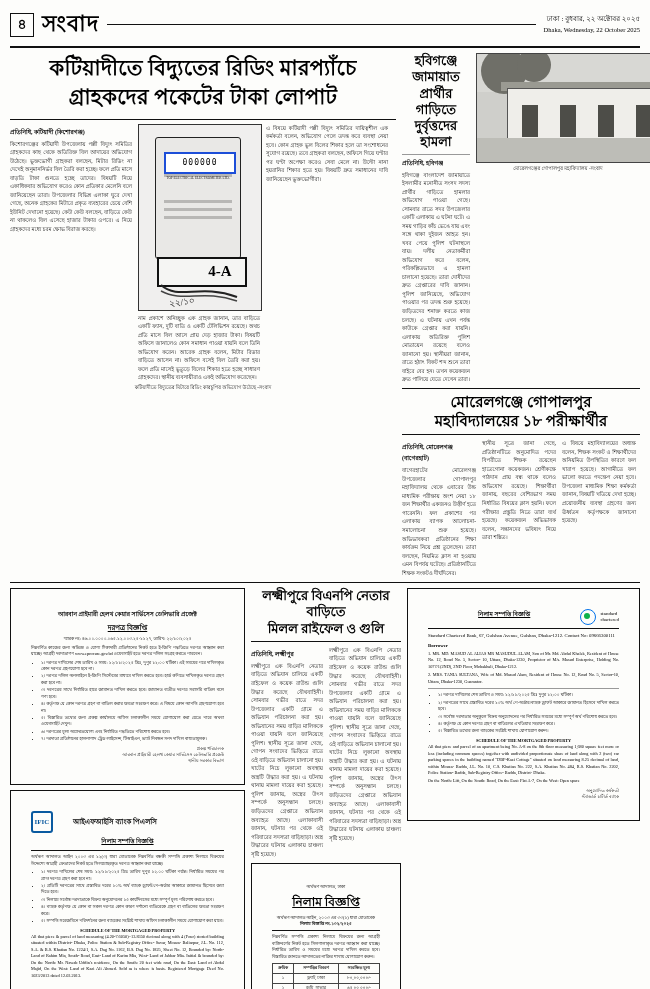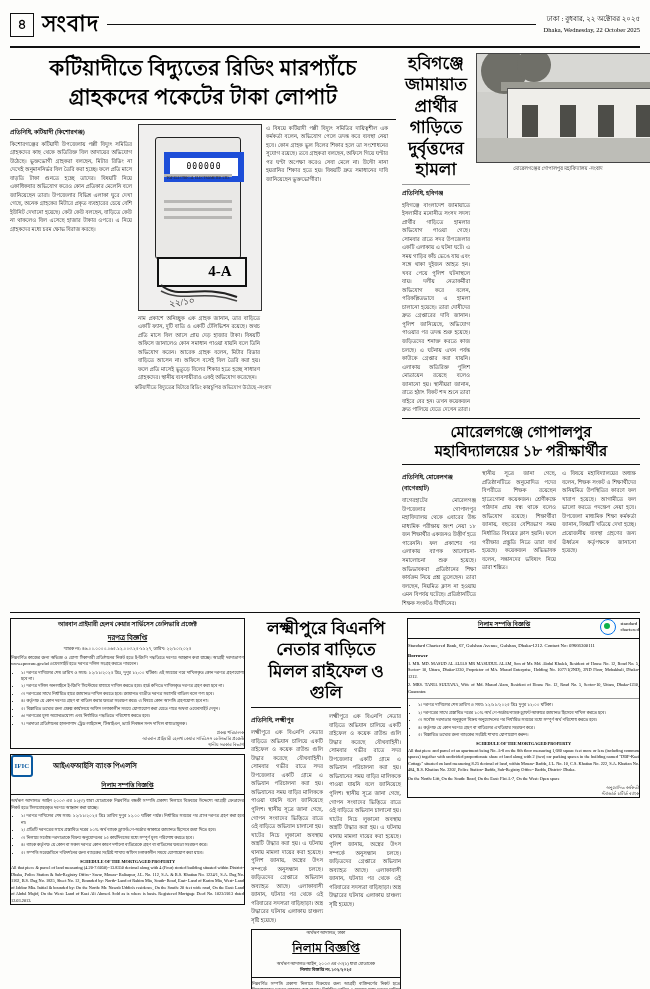--- a/index.html
+++ b/index.html
@@ -19,56 +19,56 @@
     font-family:"Liberation Serif",serif;
   }
   .masthead-rule{flex:1 1 auto;border-top:1px solid #111;margin:0 8px;height:1px;}
   .dateblock{text-align:right;font-size:6.5px;line-height:1.5;}
   .dateblock .bn{font-size:7px;}
   .headline{
     text-align:center;font-weight:bold;line-height:1.25;
   }
   .hl-main{font-size:21px;letter-spacing:.3px;}
   .hl-mid{font-size:15px;}
-  .hl-small{font-size:17px;}
+  .hl-small{font-size:13px;}
   .byline{font-size:6px;font-weight:bold;margin:3px 0 2px 0;}
   .body-text{
     font-size:5.4px;line-height:1.58;text-align:justify;color:#111;
     letter-spacing:0;
   }
   .rule{border-top:1px solid #111;margin:4px 0;}
   .rule-thin{border-top:1px solid #999;margin:3px 0;}
   
   .top-area{display:flex;gap:6px;margin-top:5px;}
   .left-block{width:392px;}
   .right-block{width:238px;}
   .lead-head{padding:2px 0 4px 0;}
   .lead-cols{display:flex;gap:6px;margin-top:4px;}
   .lc{width:122px;}
   .cap{font-size:5px;text-align:center;line-height:1.4;margin-top:2px;color:#222;}
   
   .meter-wrap{width:122px;height:185px;background:#f0efee;border:1px solid #333;position:relative;}
   .meter-body{position:absolute;left:16px;top:12px;width:84px;height:120px;background:#e9e8e6;border:1.5px solid #222;border-radius:3px;}
-  .meter-screen{position:absolute;left:8px;top:14px;width:68px;height:18px;background:#fff;border:6px solid #1d4ed8;font-size:8px;letter-spacing:1px;display:flex;align-items:center;justify-content:center;font-family:"DejaVu Sans Mono",monospace;}
+  .meter-screen{position:absolute;left:8px;top:14px;width:68px;height:18px;background:#fff;border:2px solid #1d4ed8;font-size:8px;letter-spacing:1px;display:flex;align-items:center;justify-content:center;font-family:"DejaVu Sans Mono",monospace;}
   .meter-line{position:absolute;left:8px;width:68px;height:3px;background:#b8b7b5;}
   .meter-label{position:absolute;left:8px;top:38px;width:68px;font-size:3.4px;line-height:1.3;text-align:center;color:#222;}
   .meter-badge{position:absolute;left:18px;top:132px;width:50px;height:26px;border:2px solid #111;background:#f5f5f3;display:flex;align-items:center;justify-content:center;font-size:15px;font-weight:bold;padding-left:36px;}
   .meter-wire{position:absolute;left:20px;top:158px;width:80px;height:20px;}
   .handwrite{position:absolute;left:30px;top:170px;font-size:9px;transform:rotate(-8deg);color:#222;}
   
   .rphoto{width:238px;height:108px;background:#cfcfcb;border:1px solid #444;position:relative;overflow:hidden;}
   .rph-sky{position:absolute;left:0;top:0;right:0;height:38px;background:#d8d8d4;}
   .rph-tree{position:absolute;top:-6px;width:46px;height:46px;border-radius:50%;background:#6f6f68;}
   .rph-build{position:absolute;left:30px;top:34px;width:176px;height:50px;background:#efeeea;border:1px solid #555;}
   .rph-roof{position:absolute;left:24px;top:28px;width:188px;height:9px;background:#9a9a92;}
   .rph-door{position:absolute;top:16px;width:16px;height:32px;background:#4d4d48;}
   .rph-ground{position:absolute;left:0;bottom:0;right:0;height:24px;background:#bdbdb7;}
   
   .mid-area{display:flex;gap:6px;margin-top:5px;}
-  .ad-box{border:1px solid #111;padding:0;}
+  .ad-box{border:1px solid #111;padding:20px;}
   .tiny{font-size:4.3px;line-height:1.5;text-align:justify;}
   .tiny2{font-size:4.8px;line-height:1.55;text-align:justify;}
   .ad-head{font-size:6px;font-weight:bold;text-align:center;}
   .sc-logo{display:flex;align-items:center;gap:4px;justify-content:flex-end;}
   .sc-mark{width:14px;height:14px;border:1.5px solid #0473ea;border-radius:50%;position:relative;}
   .sc-mark:after{content:"";position:absolute;left:3px;top:3px;width:6px;height:6px;background:#0db14b;border-radius:50%;}
   .ific{display:flex;align-items:center;gap:20px;}
   .ific-mark{width:18px;height:18px;border:2px solid #0a5aa0;border-radius:3px;display:flex;align-items:center;justify-content:center;font-size:7px;font-weight:bold;color:#0a5aa0;}
   table.mini{border-collapse:collapse;width:100%;font-size:4.2px;}
   table.mini td,table.mini th{border:1px solid #444;padding:1px 2px;text-align:center;}

